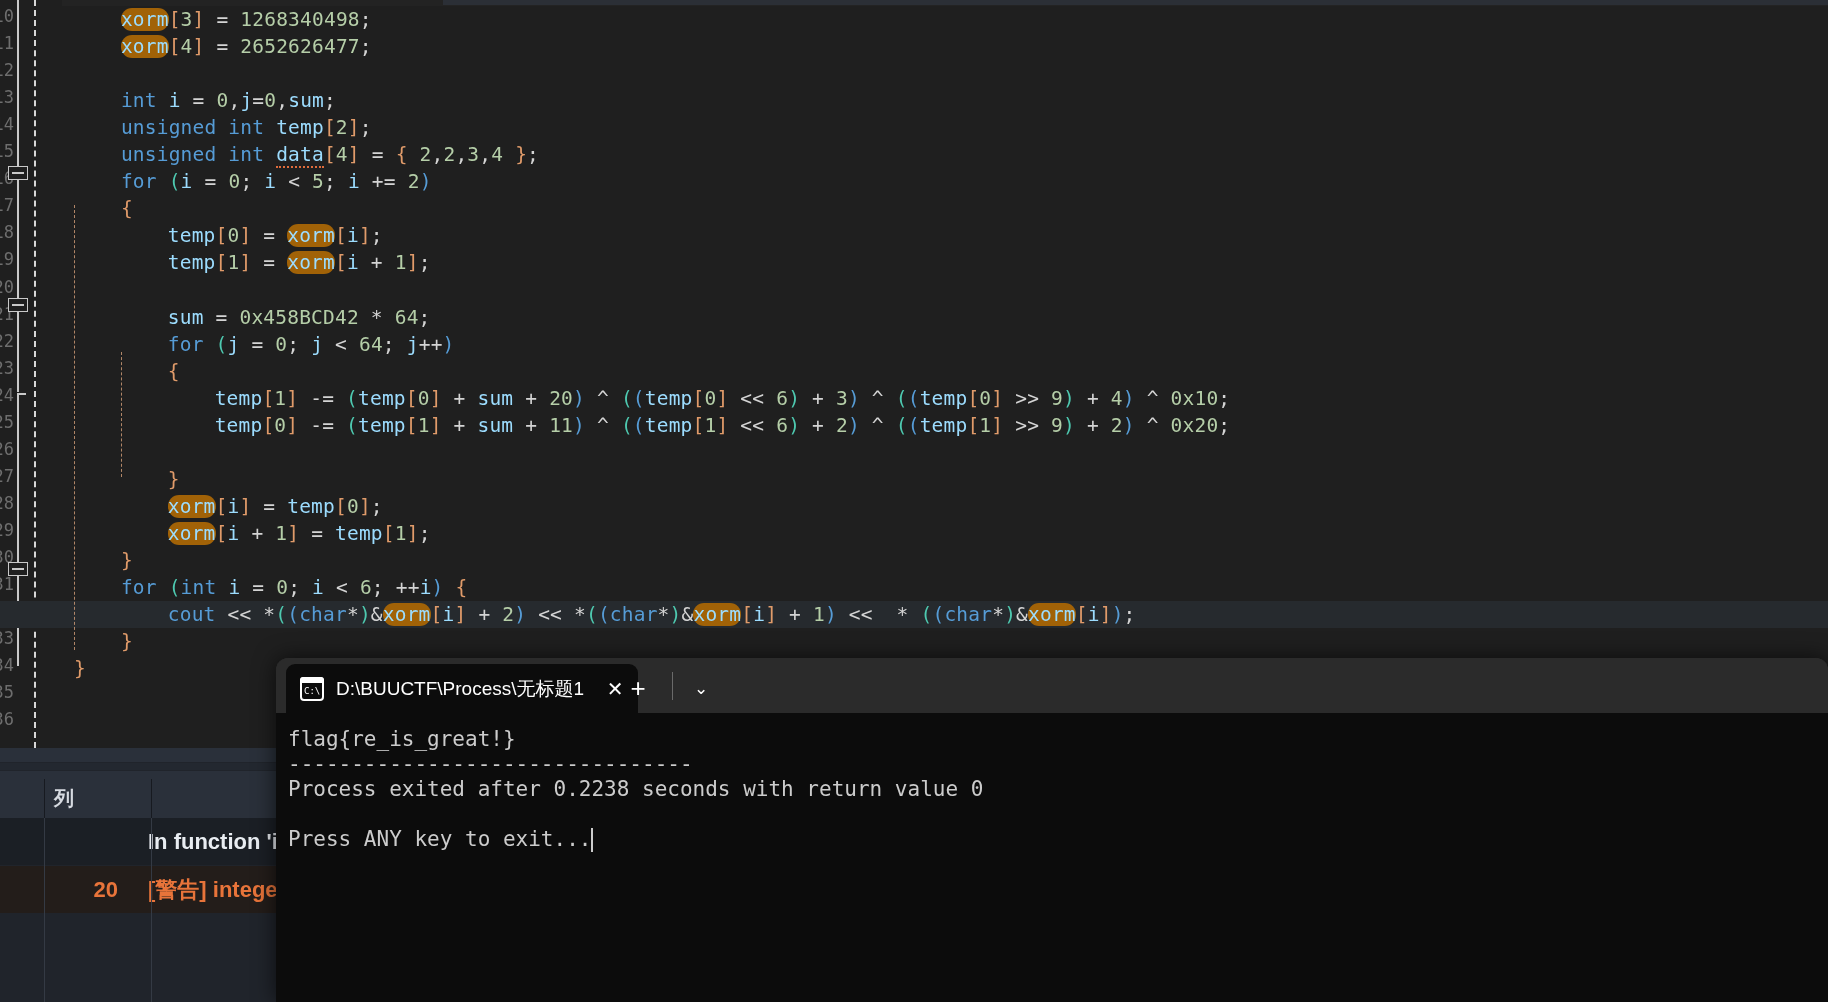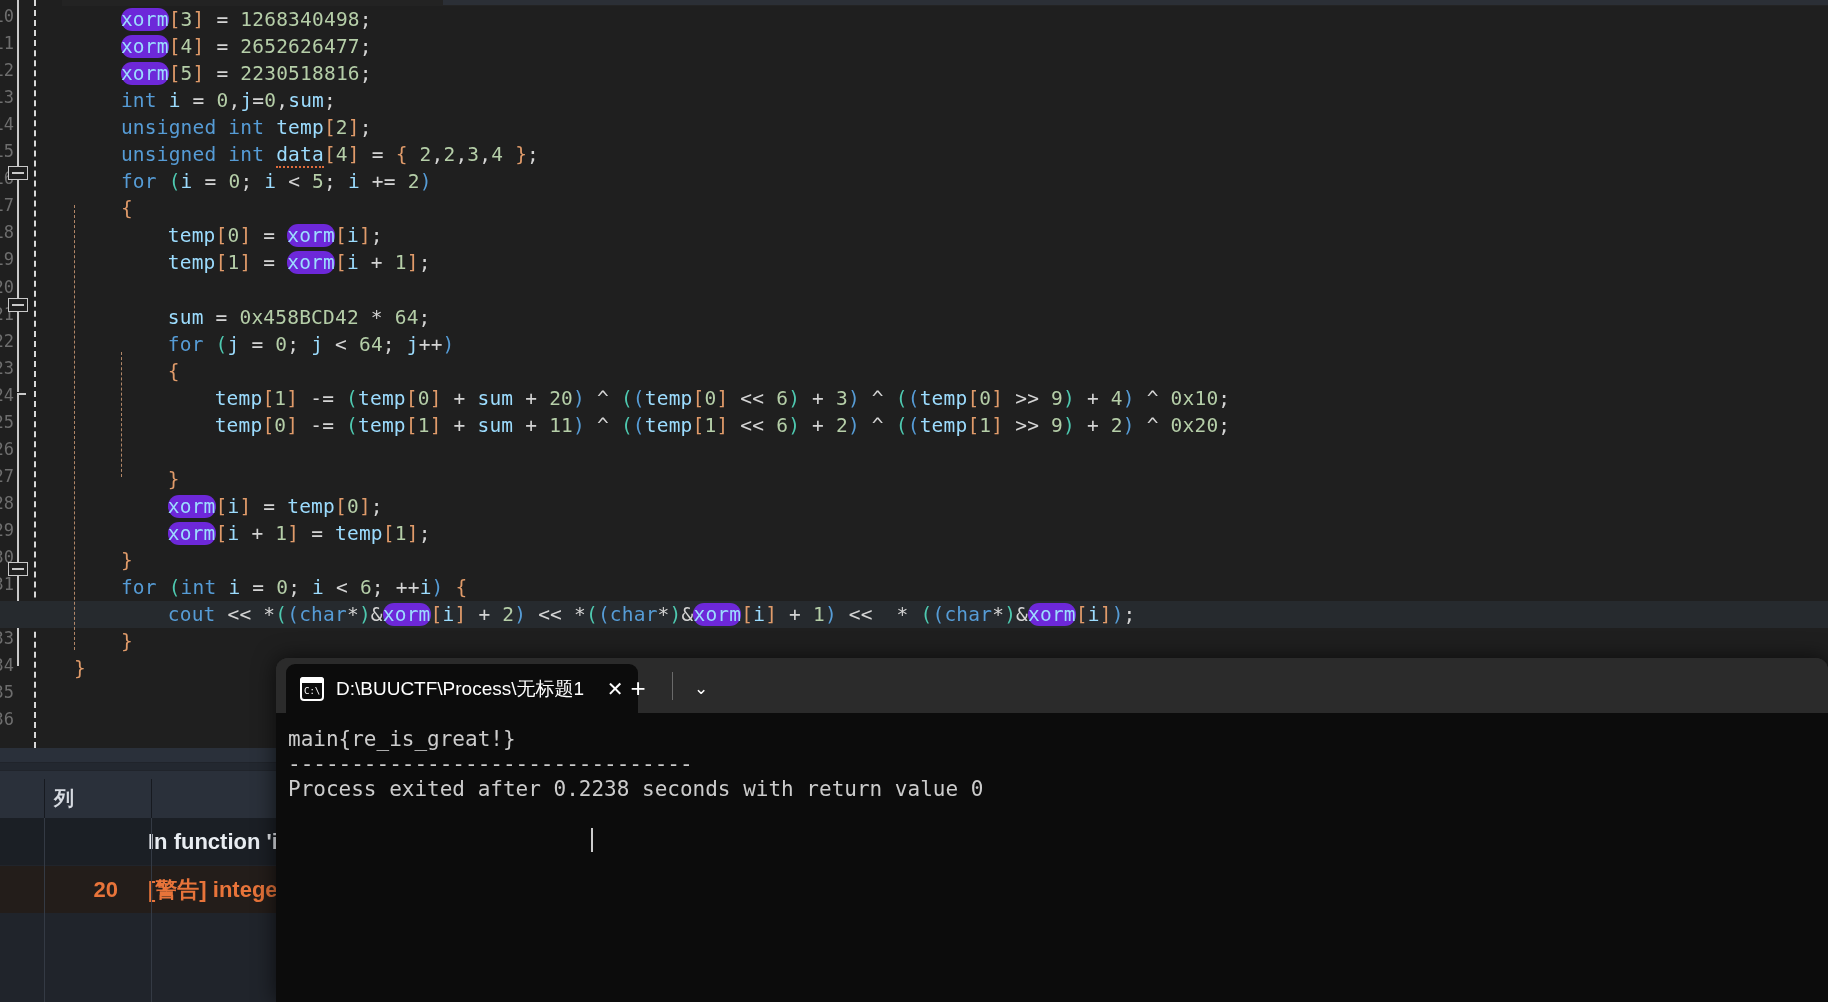--- a/index.html
+++ b/index.html
@@ -34,21 +34,21 @@
   .line-hl{position:absolute;left:0;width:1828px;height:27px;background:#262a2e;}
 
   
   .kw{color:#569cd6;}
   .var{color:#9cdcfe;}
   .num{color:#b5cea8;}
   .brk{color:#e09b6a;}
   .par{color:#4ec9b0;}
   .par2{color:#569cd6;}
   .op{color:#d4d4d4;}
-  .hl{background:#6d28d9;color:#9cdcfe;border-radius:11px;}
+  .hl{background:#a16207;color:#9cdcfe;border-radius:11px;}
   .sq{border-bottom:2px dotted #e06c3c;}
 
   
   #tooltip{position:absolute;left:112px;top:107px;height:28px;line-height:28px;
            background:#fdfcd8;border:1px solid #b8b690;color:#111;
            font-family:"Liberation Sans",sans-serif;font-size:17.5px;
            padding:0 7px;white-space:nowrap;box-sizing:border-box;z-index:40;}
 
   
   #bottom-panel{position:absolute;left:0;top:748px;width:1828px;height:254px;background:#20242b;}
@@ -145,21 +145,20 @@
         <div class="fold-line" style="top: 562px; height: 48px;"></div>
         <div class="fold-box" style="top: 562px;"></div>
         <div class="fold-line" style="top: 576px; height: 90px;"></div>
       </div>
   </div>
   <div id="left-dash"></div>
 
   <div id="code">
       <div class="line" style="top: 6px; left: 0px;"><span style="display:inline-block;width:74px"></span><span style="display:inline-block;width:46.88px"></span><span class="hl">xorm</span><span class="brk">[</span><span class="num">3</span><span class="brk">]</span><span>&nbsp;</span><span class="op">=</span><span>&nbsp;</span><span class="num">1268340498</span><span class="op">;</span></div>
       <div class="line" style="top: 33.05px; left: 0px;"><span style="display:inline-block;width:74px"></span><span style="display:inline-block;width:46.88px"></span><span class="hl">xorm</span><span class="brk">[</span><span class="num">4</span><span class="brk">]</span><span>&nbsp;</span><span class="op">=</span><span>&nbsp;</span><span class="num">2652626477</span><span class="op">;</span></div>
-      <div class="line" style="top: 60.1px; left: 0px;"><span style="display:inline-block;width:74px"></span><span style="display:inline-block;width:46.88px"></span><span class="hl">xorm</span><span class="brk">[</span><span class="num">5</span><span class="brk">]</span><span>&nbsp;</span><span class="op">=</span><span>&nbsp;</span><span class="num">2230518816</span><span class="op">;</span></div>
       <div class="line" style="top: 87.15px; left: 0px;"><span style="display:inline-block;width:74px"></span><span style="display:inline-block;width:46.88px"></span><span class="kw">int</span><span>&nbsp;</span><span class="var">i</span><span>&nbsp;</span><span class="op">=</span><span>&nbsp;</span><span class="num">0</span><span class="op">,</span><span class="var">j</span><span class="op">=</span><span class="num">0</span><span class="op">,</span><span class="var">sum</span><span class="op">;</span></div>
       <div class="line" style="top: 114.2px; left: 0px;"><span style="display:inline-block;width:74px"></span><span style="display:inline-block;width:46.88px"></span><span class="kw">unsigned</span><span>&nbsp;</span><span class="kw">int</span><span>&nbsp;</span><span class="var">temp</span><span class="brk">[</span><span class="num">2</span><span class="brk">]</span><span class="op">;</span></div>
       <div class="line" style="top: 141.25px; left: 0px;"><span style="display:inline-block;width:74px"></span><span style="display:inline-block;width:46.88px"></span><span class="kw">unsigned</span><span>&nbsp;</span><span class="kw">int</span><span>&nbsp;</span><span class="var sq">data</span><span class="brk">[</span><span class="num">4</span><span class="brk">]</span><span>&nbsp;</span><span class="op">=</span><span>&nbsp;</span><span class="brk">{</span><span>&nbsp;</span><span class="num">2</span><span class="op">,</span><span class="num">2</span><span class="op">,</span><span class="num">3</span><span class="op">,</span><span class="num">4</span><span>&nbsp;</span><span class="brk">}</span><span class="op">;</span></div>
       <div class="line" style="top: 168.3px; left: 0px;"><span style="display:inline-block;width:74px"></span><span style="display:inline-block;width:46.88px"></span><span class="kw">for</span><span>&nbsp;</span><span class="par">(</span><span class="var">i</span><span>&nbsp;</span><span class="op">=</span><span>&nbsp;</span><span class="num">0</span><span class="op">;</span><span>&nbsp;</span><span class="var">i</span><span>&nbsp;</span><span class="op">&lt;</span><span>&nbsp;</span><span class="num">5</span><span class="op">;</span><span>&nbsp;</span><span class="var">i</span><span>&nbsp;</span><span class="op">+=</span><span>&nbsp;</span><span class="num">2</span><span class="par2">)</span></div>
       <div class="line" style="top: 195.35px; left: 0px;"><span style="display:inline-block;width:74px"></span><span style="display:inline-block;width:46.88px"></span><span class="brk">{</span></div>
       <div class="line" style="top: 222.4px; left: 0px;"><span style="display:inline-block;width:74px"></span><span style="display:inline-block;width:93.76px"></span><span class="var">temp</span><span class="brk">[</span><span class="num">0</span><span class="brk">]</span><span>&nbsp;</span><span class="op">=</span><span>&nbsp;</span><span class="hl">xorm</span><span class="brk">[</span><span class="var">i</span><span class="brk">]</span><span class="op">;</span></div>
       <div class="line" style="top: 249.45px; left: 0px;"><span style="display:inline-block;width:74px"></span><span style="display:inline-block;width:93.76px"></span><span class="var">temp</span><span class="brk">[</span><span class="num">1</span><span class="brk">]</span><span>&nbsp;</span><span class="op">=</span><span>&nbsp;</span><span class="hl">xorm</span><span class="brk">[</span><span class="var">i</span><span>&nbsp;</span><span class="op">+</span><span>&nbsp;</span><span class="num">1</span><span class="brk">]</span><span class="op">;</span></div>
       <div class="line" style="top: 276.5px; left: 0px;"><span style="display:inline-block;width:74px"></span><span style="display:inline-block;width:0px"></span></div>
       <div class="line" style="top: 303.55px; left: 0px;"><span style="display:inline-block;width:74px"></span><span style="display:inline-block;width:93.76px"></span><span class="var">sum</span><span>&nbsp;</span><span class="op">=</span><span>&nbsp;</span><span class="num">0x458BCD42</span><span>&nbsp;</span><span class="op">*</span><span>&nbsp;</span><span class="num">64</span><span class="op">;</span></div>
       <div class="line" style="top: 330.6px; left: 0px;"><span style="display:inline-block;width:74px"></span><span style="display:inline-block;width:93.76px"></span><span class="kw">for</span><span>&nbsp;</span><span class="par">(</span><span class="var">j</span><span>&nbsp;</span><span class="op">=</span><span>&nbsp;</span><span class="num">0</span><span class="op">;</span><span>&nbsp;</span><span class="var">j</span><span>&nbsp;</span><span class="op">&lt;</span><span>&nbsp;</span><span class="num">64</span><span class="op">;</span><span>&nbsp;</span><span class="var">j</span><span class="op">++</span><span class="par2">)</span></div>
@@ -213,19 +212,20 @@
           <span>C:\</span>
         </span>
       <span id="term-tab-title">D:\BUUCTF\Process\无标题1</span>
       <span id="term-tab-close">✕</span>
     </div>
     <div id="term-new">+</div>
     <div id="term-div"></div>
     <div id="term-chev">⌄</div>
   </div>
   <div id="term-body">
-      <div class="term-line" style="top: 14px;">main{re_is_great!}</div>
+      <div class="term-line" style="top: 14px;">flag{re_is_great!}</div>
       <div class="term-line" style="top: 39px;">--------------------------------</div>
       <div class="term-line" style="top: 64px;">Process exited after 0.2238 seconds with return value 0</div>
       <div class="term-line" style="top: 89px;"></div>
+      <div class="term-line" style="top: 114px;">Press ANY key to exit...</div>
       <div id="term-cursor" style="left: 314.88px; top: 115px;"></div>
     </div>
 </div>
 
 </body></html>

